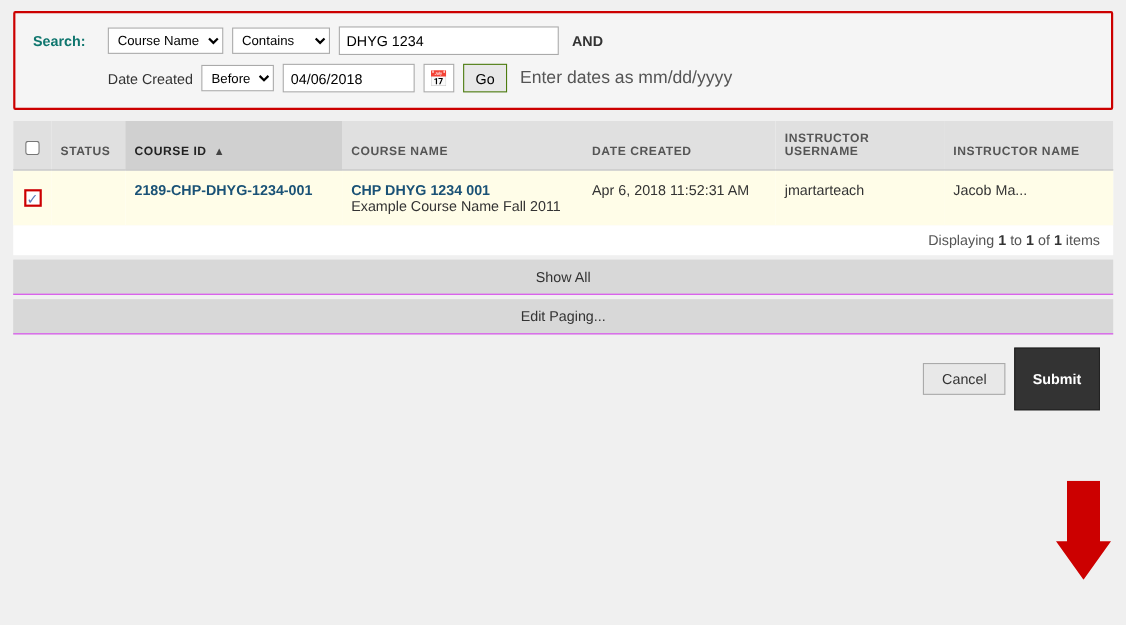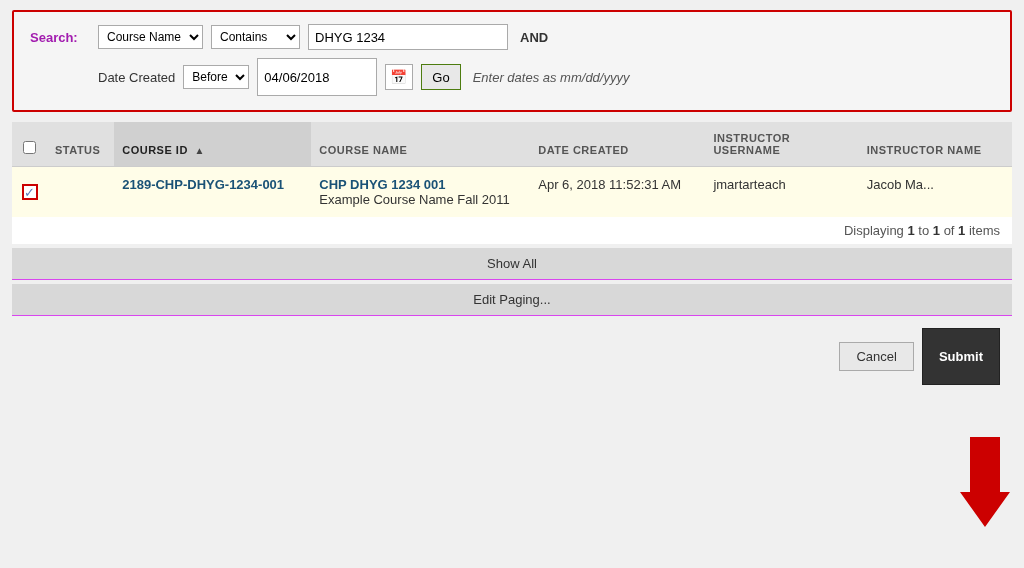--- a/index.html
+++ b/index.html
@@ -24,21 +24,21 @@
     .search-row {
       display: flex;
       align-items: center;
       margin-bottom: 8px;
       gap: 8px;
     }
     .search-row:last-child { margin-bottom: 0; }
     .search-label {
       font-weight: bold;
       font-size: 13px;
-      color: #a21caf;
+      color: #0f766e;
       min-width: 60px;
     }
     .search-field-label {
       font-size: 13px;
       color: #333;
     }
     select.search-select {
       font-size: 12px;
       padding: 2px 4px;
       border: 1px solid #aaa;
@@ -55,21 +55,21 @@
     .and-label {
       font-size: 13px;
       font-weight: bold;
       color: #333;
       margin-left: 4px;
     }
     input.date-input {
       font-size: 13px;
       padding: 3px 6px;
       border: 1px solid #aaa;
-      height: 38px;
+      height: 26px;
       width: 120px;
     }
     .cal-btn {
       background: #fff;
       border: 1px solid #aaa;
       height: 26px;
       width: 28px;
       cursor: pointer;
       display: flex;
       align-items: center;
@@ -78,23 +78,22 @@
     }
     .go-btn {
       background: #e8e8e8;
       border: 1px solid #4d7c0f;
       height: 26px;
       padding: 0 10px;
       font-size: 13px;
       cursor: pointer;
     }
     .date-hint {
-      font-size: 13px;
+      font-size: 16px;
       color: #555;
-      font-style: italic;
       margin-left: 4px;
     }
 
     
     .table-container {
       margin: 10px 12px 0 12px;
       background: #fff;
     }
     table {
       width: 100%;

